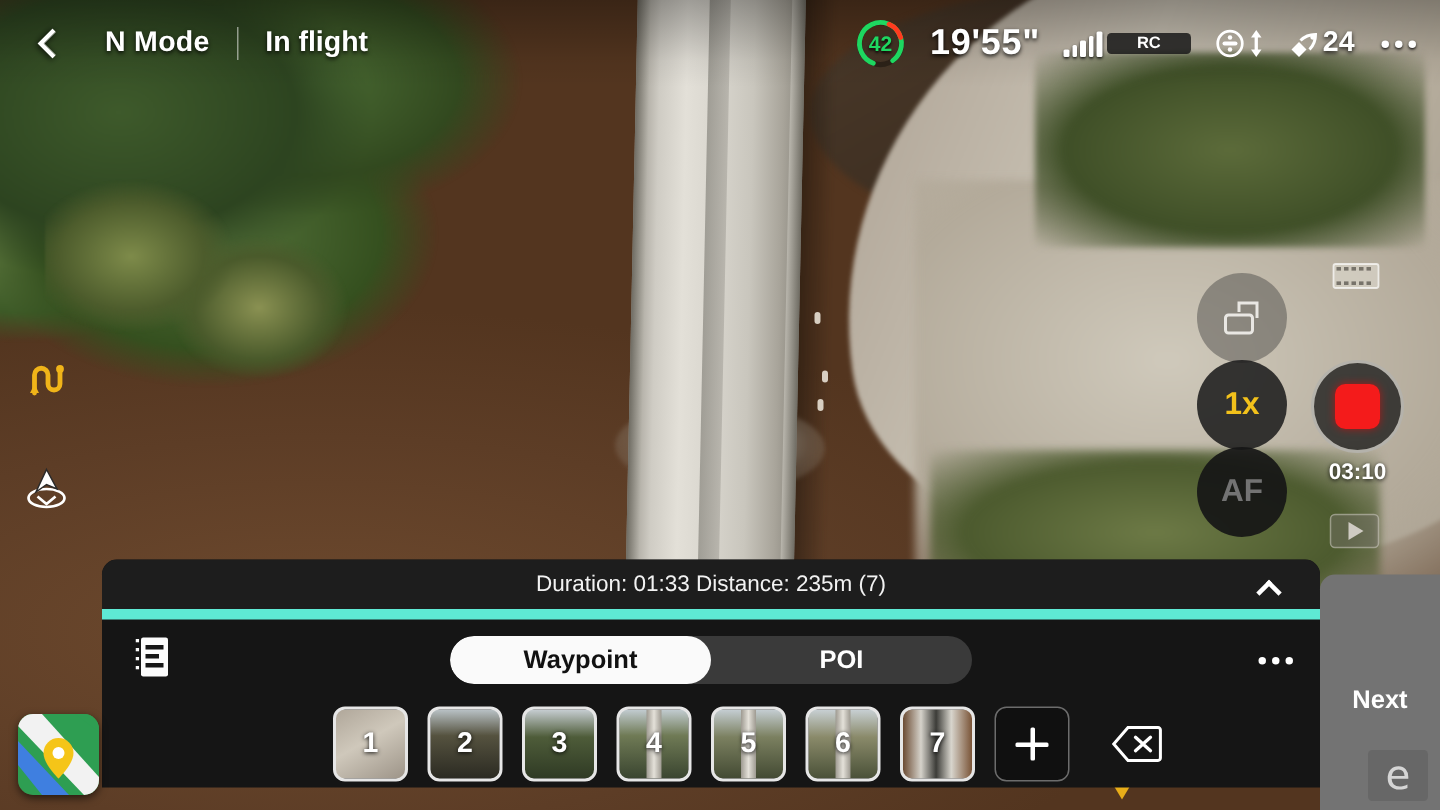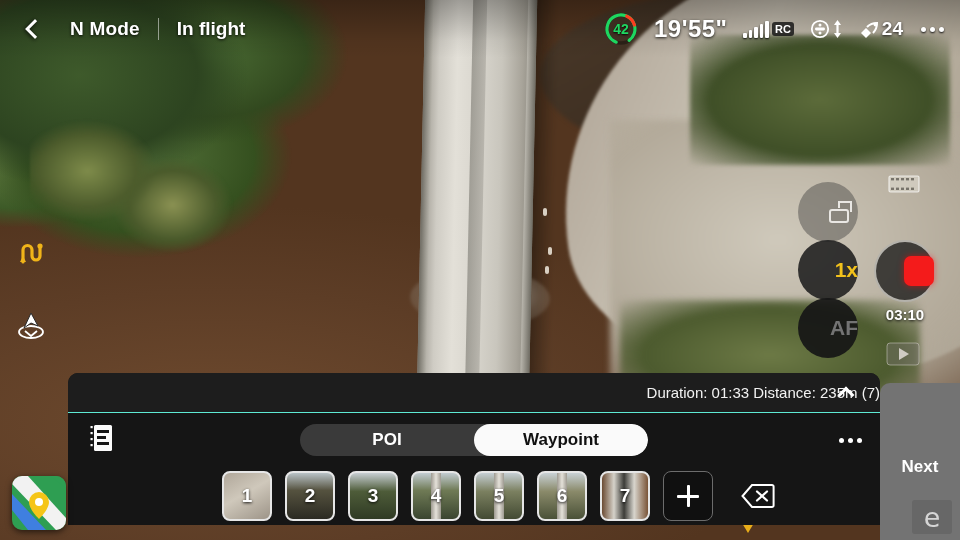--- a/index.html
+++ b/index.html
@@ -141,42 +141,42 @@
     position: relative; font-size: 14px; font-weight: bold; color: #1ed760;
     text-shadow: 0 1px 2px rgba(0,0,0,.9);
   }
   .flight-time {
     font-size: 24px; font-weight: bold; color: #fff; letter-spacing: .5px;
   }
   .signal { display: flex; align-items: flex-end; gap: 2px; height: 18px; }
   .signal i { display: block; width: 3.5px; background: #fff; border-radius: 1px;
               box-shadow: 0 1px 2px rgba(0,0,0,.9); }
   .rc-badge {
-    margin-left: 3px; padding: 1px 3px; border-radius: 3px;
+    margin-left: 3px; padding: 1px 20px; border-radius: 3px;
     background: rgba(25,25,25,.85);
     font-size: 11px; font-weight: bold; color: #fff; line-height: 12px;
   }
   .sig-wrap { display: flex; align-items: center; }
   .obstacle { display: flex; align-items: center; gap: 3px; }
   .sat { display: flex; align-items: flex-end; gap: 2px; }
   .sat-count { font-size: 19px; font-weight: bold; color: #fff; }
   .kebab-top { display: flex; align-items: center; gap: 4px; cursor: pointer; padding: 6px 2px; }
   .kebab-top i { width: 5px; height: 5px; border-radius: 50%; background: #fff;
                  box-shadow: 0 1px 2px rgba(0,0,0,.9); }
 
   
   .left-rail { position: absolute; left: 8px; top: 230px; z-index: 18; }
   .rail-icon { width: 46px; height: 46px; display: flex; align-items: center;
                justify-content: center; cursor: pointer; margin-bottom: 26px; }
 
   
   .cam-controls { position: absolute; right: 0; top: 160px; width: 170px; height: 240px; z-index: 18; }
   .round-btn {
     position: absolute; border-radius: 50%;
-    display: flex; align-items: center; justify-content: flex-end;
+    display: flex; align-items: center; justify-content: center;
     cursor: pointer; user-select: none;
   }
   .btn-mode { left: 8px; top: 22px; width: 60px; height: 60px; background: rgba(90,88,84,.55); }
   .btn-zoom { left: 8px; top: 80px; width: 60px; height: 60px; background: rgba(30,30,30,.88);
               color: #f2c11b; font-size: 21px; font-weight: bold; }
   .btn-af   { left: 8px; top: 138px; width: 60px; height: 60px; background: rgba(22,22,22,.92);
               color: #737373; font-size: 21px; font-weight: bold; }
   .btn-record {
     left: 84px; top: 80px; width: 62px; height: 62px;
     background: rgba(20,20,20,.75); border: 2px solid rgba(210,208,200,.8);
@@ -190,22 +190,22 @@
   .film-icon { position: absolute; left: 98px; top: 12px; cursor: pointer; }
   .play-icon { position: absolute; left: 96px; top: 182px; cursor: pointer; }
 
   
   .wp-panel {
     position: absolute; left: 68px; top: 373px; width: 812px; height: 152px;
     background: #151515; border-radius: 10px 10px 0 0; overflow: hidden; z-index: 25;
   }
   .wp-summary {
     position: relative; height: 40px;
-    display: flex; align-items: center; justify-content: flex-end;
-    background: #1d1d1d; border-bottom: 1px solid #5eead4;
+    display: flex; align-items: center; justify-content: center;
+    background: #1d1d1d; border-bottom: 7px solid #5eead4;
   }
   .wp-summary-text { font-size: 15px; color: #f2f2f2; }
   .collapse-btn {
     position: absolute; right: 14px; top: 0; height: 40px; width: 40px;
     display: flex; align-items: center; justify-content: center; cursor: pointer;
   }
   .chev-up { width: 12px; height: 12px; border-top: 3px solid #fff; border-left: 3px solid #fff;
              transform: rotate(45deg); margin-top: 4px; }
   .wp-toolbar { position: relative; height: 54px; display: flex; align-items: center; }
   .list-icon { margin-left: 22px; cursor: pointer; }
@@ -475,22 +475,22 @@
           <g fill="#fbfbfb">
             <rect x="0.5" y="3" width="2.2" height="2.2"></rect>
             <rect x="0.5" y="9" width="2.2" height="2.2"></rect>
             <rect x="0.5" y="15" width="2.2" height="2.2"></rect>
             <rect x="0.5" y="21" width="2.2" height="2.2"></rect>
           </g>
         </svg>
       </div>
 
       <div class="segmented">
+        <div class="seg seg-active">Waypoint</div>
         <div class="seg seg-inactive">POI</div>
-        <div class="seg seg-active">Waypoint</div>
       </div>
 
       <div class="kebab-panel">
         <i></i>
         <i></i>
         <i></i>
       </div>
     </div>
 
     <div class="wp-thumbs">

